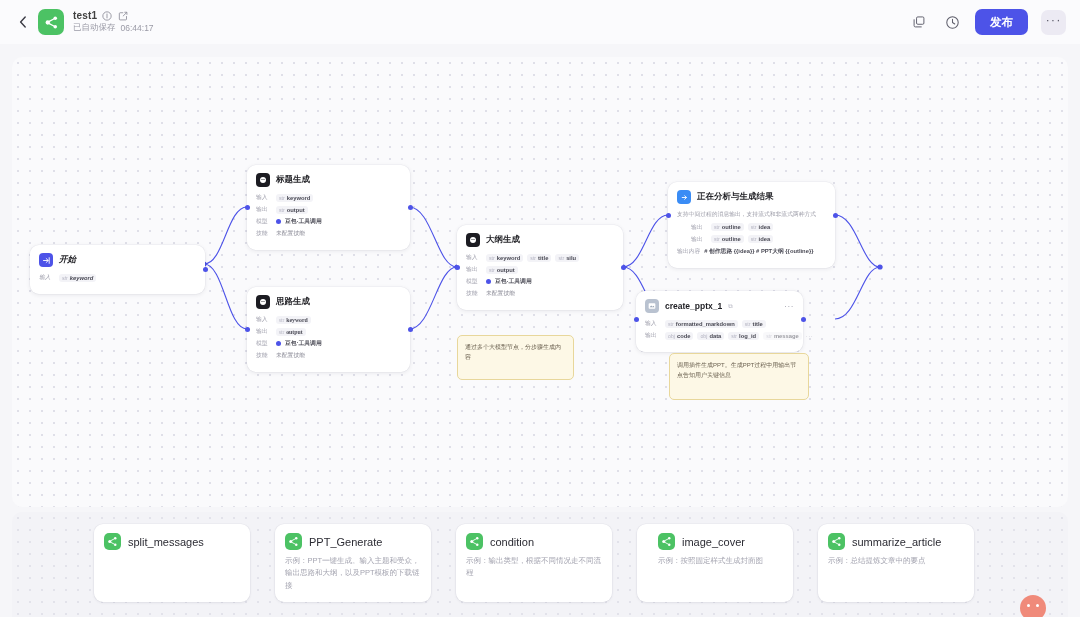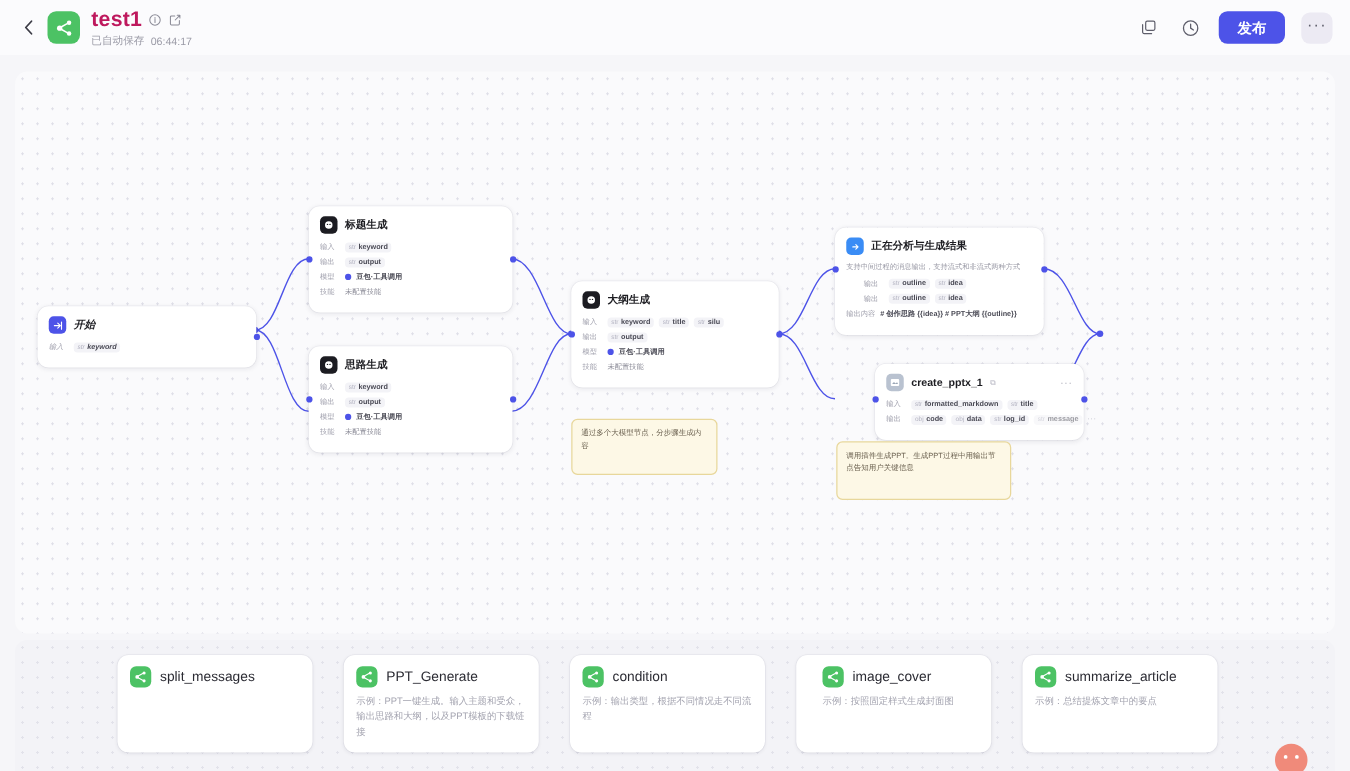--- a/index.html
+++ b/index.html
@@ -23,21 +23,21 @@
     display: flex; align-items: center; justify-content: center;
     font-size: 13px; cursor: pointer;
   }
   .app-logo {
     width: 26px; height: 26px; border-radius: 7px; background: #4cc264;
     display: flex; align-items: center; justify-content: center;
     margin-right: 9px; flex: none;
   }
   .title-wrap { display: flex; flex-direction: column; justify-content: center; }
   .title-row { display: flex; align-items: center; gap: 5px; }
-  .title-text { font-size: 17px; font-weight: bold; color: #be185d; letter-spacing: .2px; }
+  .title-text { font-size: 10px; font-weight: bold; color: #404040; letter-spacing: .2px; }
   .t-icon { width: 11px; height: 11px; color: #8a8a96; display: inline-flex; align-items: center; }
   .saved-row { display: flex; align-items: center; gap: 5px; margin-top: 1px; }
   .saved-text { font-size: 8.5px; color: #9a9aa6; }
   .saved-time { font-size: 8.5px; color: #9a9aa6; }
   .top-right { margin-left: auto; display: flex; align-items: center; gap: 13px; }
   .icon-btn {
     width: 20px; height: 20px; display: flex; align-items: center; justify-content: center;
     color: #5e5e6b; cursor: pointer;
   }
   .publish-btn {
@@ -274,21 +274,21 @@
         <span class="plain-dark">豆包·工具调用</span>
       </div>
       <div class="row">
         <span class="row-label">技能</span>
         <span class="plain">未配置技能</span>
       </div>
       <span class="port l"></span>
       <span class="port r"></span>
     </div>
 
-    <div class="node" style="left:235px; top:220px; width:163px;">
+    <div class="node" style="left:235px; top:230px; width:163px;font-family:Liberation Serif, serif;">
       <div class="node-head">
         <span class="node-ico ico-llm">
           <svg width="10" height="10" viewBox="0 0 12 12" fill="none" aria-hidden="true">
             <circle cx="6" cy="6" r="3.6" fill="#fff"></circle>
             <circle cx="4.8" cy="5.4" r=".7" fill="#1c1c22"></circle>
             <circle cx="7.2" cy="5.4" r=".7" fill="#1c1c22"></circle>
           </svg>
         </span>
         <span class="node-title">思路生成</span>
       </div>
@@ -398,21 +398,21 @@
           </span>
       </div>
       <div class="row">
         <span class="row-label" style="min-width:0;">输出内容</span>
         <span class="plain-dark"># 创作思路 {{idea}} # PPT大纲 {{outline}}</span>
       </div>
       <span class="port l" style="top:33px;"></span>
       <span class="port r" style="top:33px;"></span>
     </div>
 
-    <div class="node" style="left:688px; top:234px; width:167px;">
+    <div class="node" style="left:624px; top:234px; width:167px;">
       <div class="node-head">
         <span class="node-ico ico-plugin">
           <svg width="10" height="10" viewBox="0 0 12 12" fill="none" aria-hidden="true">
             <rect x="2" y="2.6" width="8" height="6.8" rx="1" fill="#fff"></rect>
             <path d="M3.2 7.4 5 5.4l1.5 1.6L8 5.8l.9 1.6z" fill="#9aa6b6"></path>
           </svg>
         </span>
         <span class="node-title">create_pptx_1</span>
         <span class="copy-mini">⧉</span>
         <span class="node-more">···</span>

